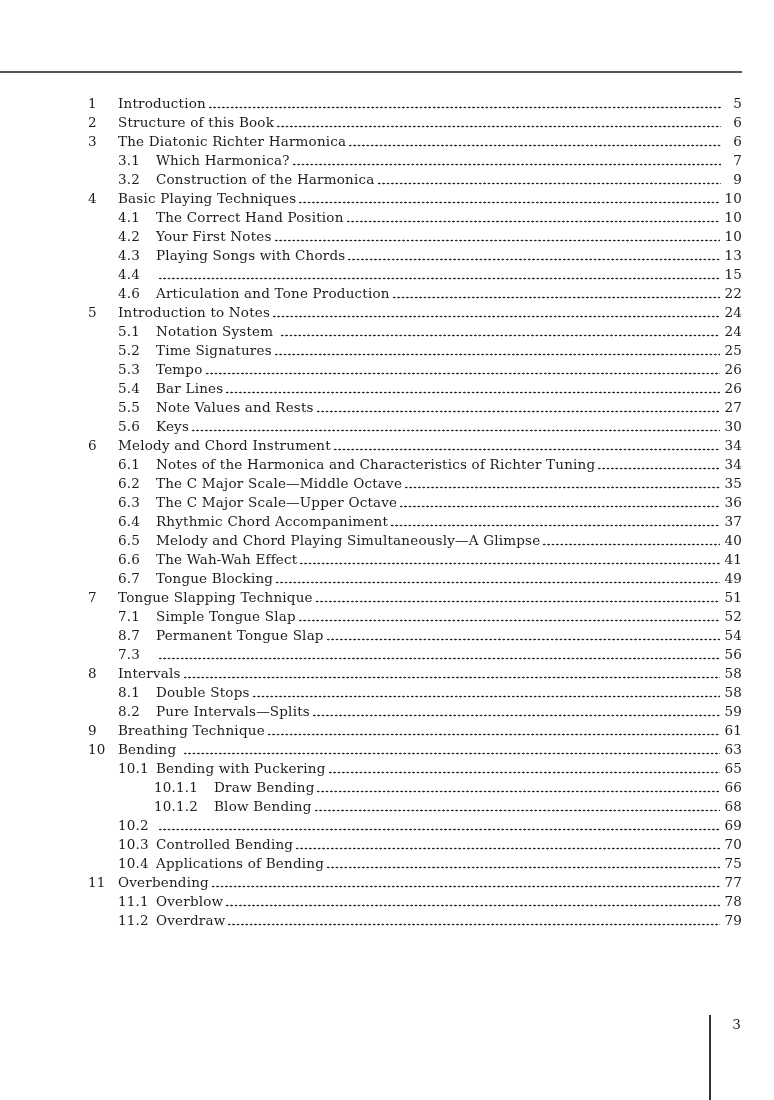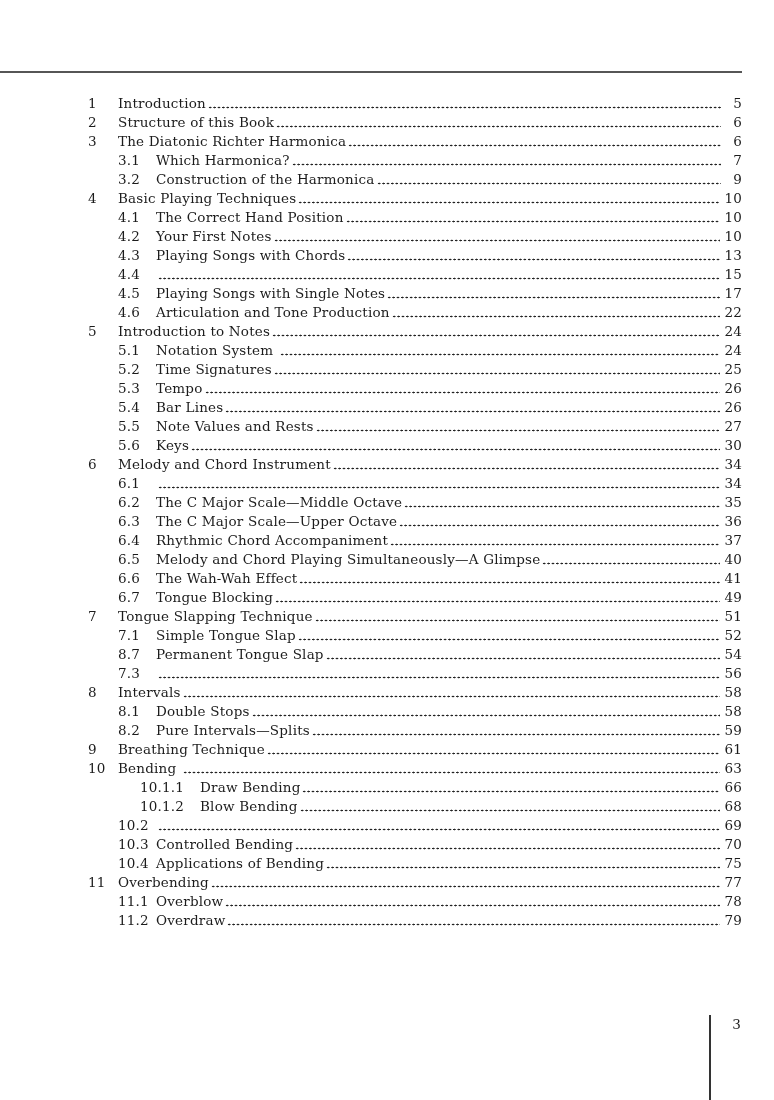--- a/index.html
+++ b/index.html
@@ -32,21 +32,21 @@
     height: 19px;
     line-height: 19px;
     font-size: 13.5px;
     letter-spacing: 0.2px;
     white-space: nowrap;
   }
   .toc-row .num   { flex: 0 0 auto; }
   .level-1 .num   { width: 30px; }
   .level-2        { margin-left: 30px; }
   .level-2 .num   { width: 38px; }
-  .level-3        { margin-left: 52px; }
+  .level-3        { margin-left: 66px; }
   .level-3 .num   { width: 60px; }
   .toc-row .title { flex: 0 0 auto; white-space: pre; }
   .toc-row .leader {
     flex: 1 1 auto;
     align-self: stretch;
     margin: 0 4px 0 2px;
     background-image: radial-gradient(circle, #222222 0.9px, rgba(0,0,0,0) 1.05px);
     background-size: 4.4px 19px;
     background-position: 0 4px;
     background-repeat: repeat-x;
@@ -131,26 +131,20 @@
     <span class="title">Playing Songs with Chords</span>
     <span class="leader"></span>
     <span class="pagenum">13</span>
   </div>
       <div class="toc-row level-2">
     <span class="num">4.4</span>
     <span class="leader"></span>
     <span class="pagenum">15</span>
   </div>
       <div class="toc-row level-2">
-    <span class="num">4.5</span>
-    <span class="title">Playing Songs with Single Notes</span>
-    <span class="leader"></span>
-    <span class="pagenum">17</span>
-  </div>
-      <div class="toc-row level-2">
     <span class="num">4.6</span>
     <span class="title">Articulation and Tone Production</span>
     <span class="leader"></span>
     <span class="pagenum">22</span>
   </div>
       <div class="toc-row level-1">
     <span class="num">5</span>
     <span class="title">Introduction to Notes</span>
     <span class="leader"></span>
     <span class="pagenum">24</span>
@@ -192,20 +186,21 @@
     <span class="pagenum">30</span>
   </div>
       <div class="toc-row level-1">
     <span class="num">6</span>
     <span class="title">Melody and Chord Instrument</span>
     <span class="leader"></span>
     <span class="pagenum">34</span>
   </div>
       <div class="toc-row level-2">
     <span class="num">6.1</span>
+    <span class="title">Notes of the Harmonica and Characteristics of Richter Tuning</span>
     <span class="leader"></span>
     <span class="pagenum">34</span>
   </div>
       <div class="toc-row level-2">
     <span class="num">6.2</span>
     <span class="title">The C Major Scale—Middle Octave</span>
     <span class="leader"></span>
     <span class="pagenum">35</span>
   </div>
       <div class="toc-row level-2">
@@ -283,20 +278,26 @@
     <span class="num">9</span>
     <span class="title">Breathing Technique</span>
     <span class="leader"></span>
     <span class="pagenum">61</span>
   </div>
       <div class="toc-row level-1">
     <span class="num">10</span>
     <span class="title">Bending </span>
     <span class="leader"></span>
     <span class="pagenum">63</span>
+  </div>
+      <div class="toc-row level-2">
+    <span class="num">10.1</span>
+    <span class="title">Bending with Puckering</span>
+    <span class="leader"></span>
+    <span class="pagenum">65</span>
   </div>
       <div class="toc-row level-3">
     <span class="num">10.1.1</span>
     <span class="title">Draw Bending</span>
     <span class="leader"></span>
     <span class="pagenum">66</span>
   </div>
       <div class="toc-row level-3">
     <span class="num">10.1.2</span>
     <span class="title">Blow Bending</span>

